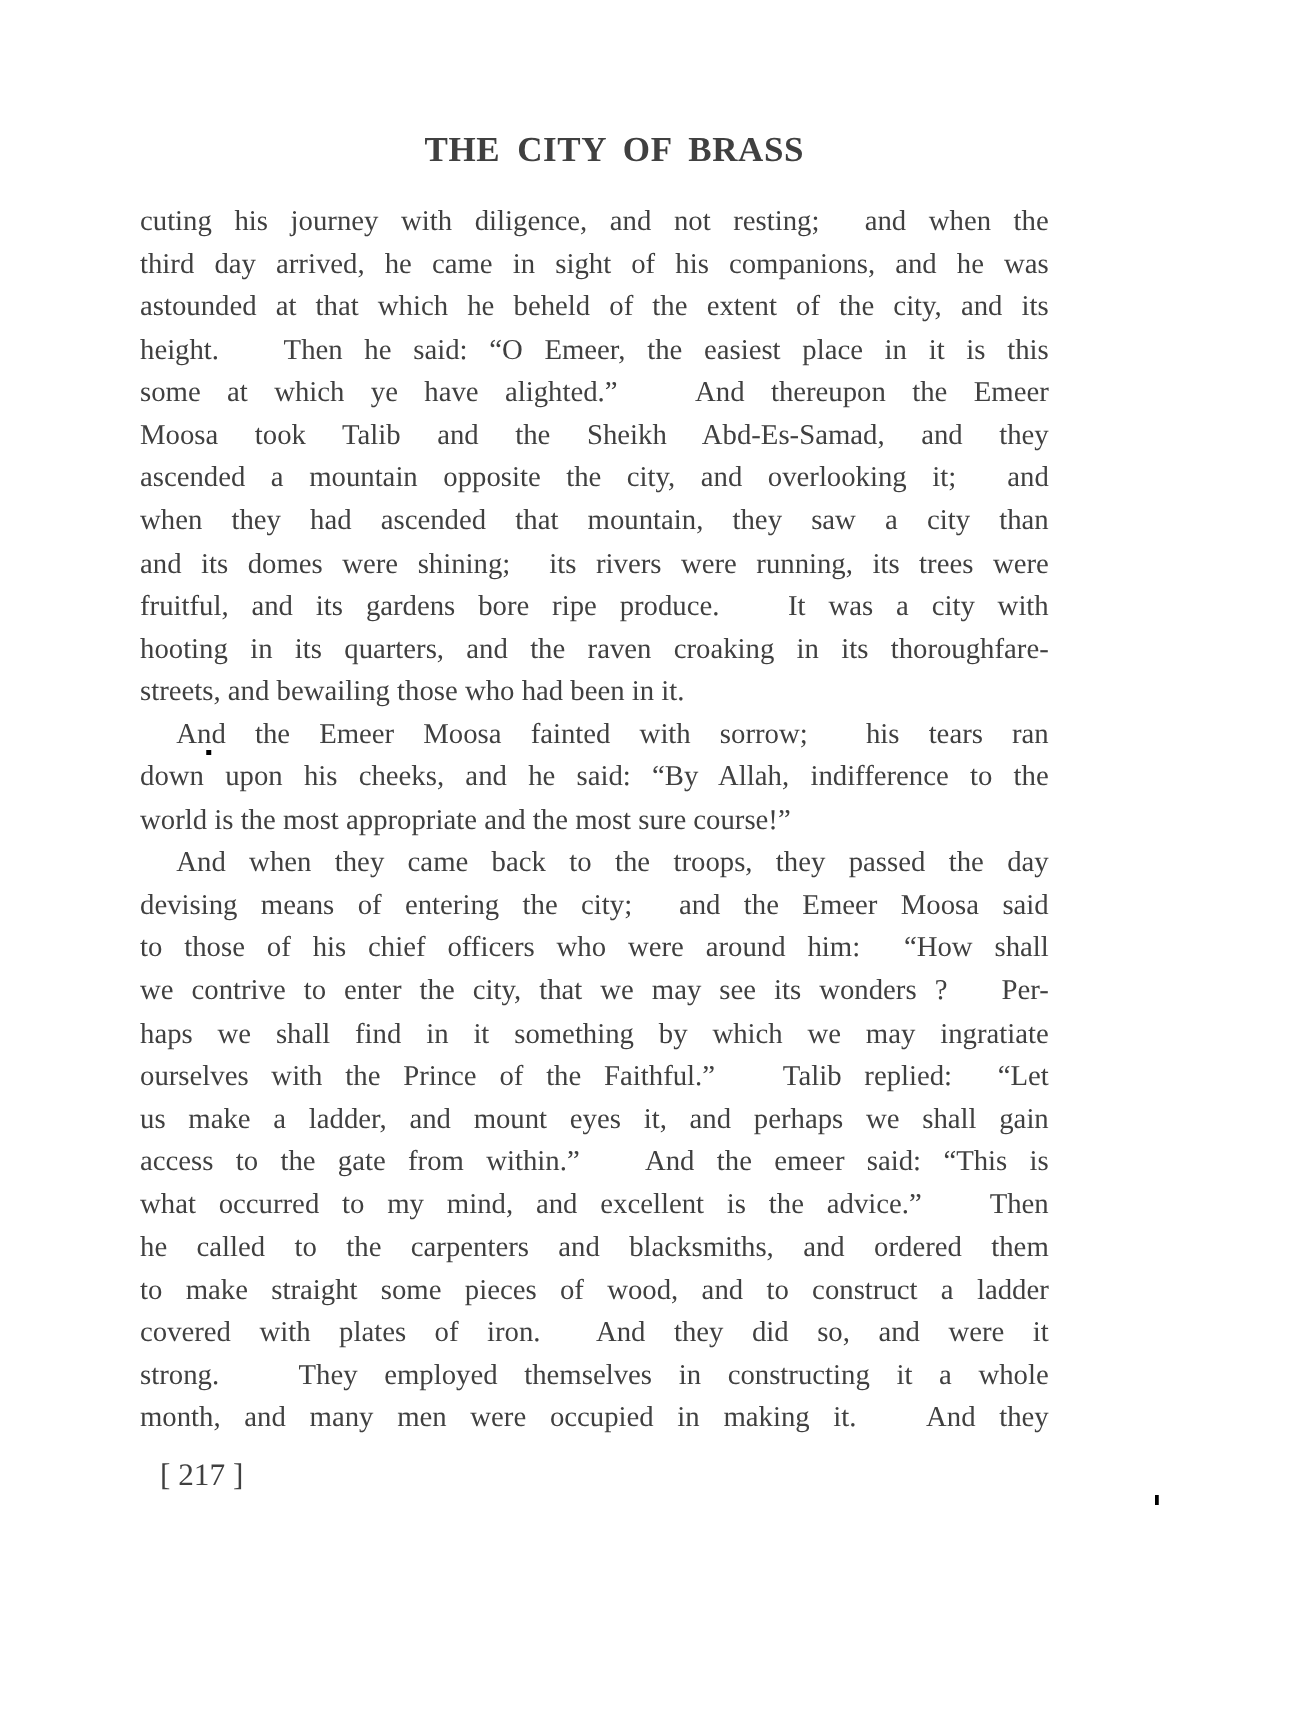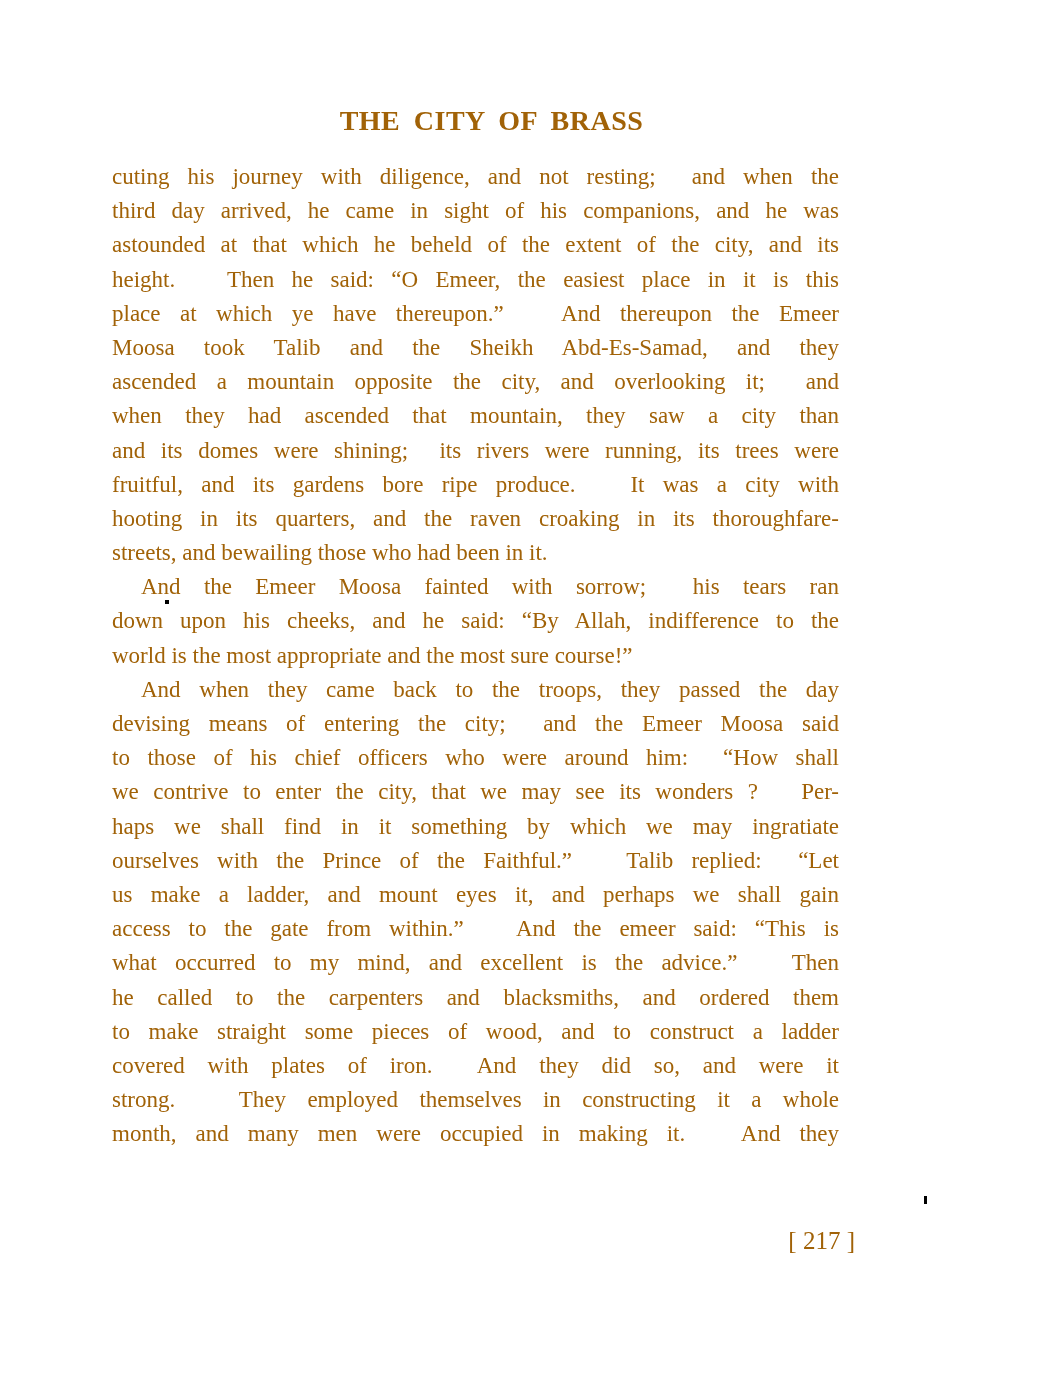--- a/index.html
+++ b/index.html
@@ -2,21 +2,21 @@
 <html><head>
 <meta charset="utf-8">
 <style>
   * { margin: 0; padding: 0; box-sizing: border-box; }
   html, body { background: #ffffff; }
   .page {
     position: relative;
     width: 1045px;
     height: 1385px;
     background: #ffffff;
-    color: #a16207;
+    color: #404040;
     font-family: "Liberation Serif", serif;
     overflow: hidden;
   }
   .title {
     position: absolute;
     left: 128px;
     top: 103px;
     width: 727px;
     text-align: center;
     font-size: 28px;
@@ -39,44 +39,44 @@
     text-align: justify;
     text-align-last: justify;
     height: 34.2px;
     overflow: visible;
   }
   .line.ragged { text-align-last: left; }
   .line.indent { text-indent: 29px; }
   .page-number {
     position: absolute;
     left: 128px;
-    top: 1224px;
+    top: 1164px;
     width: 727px;
-    text-align: right;
+    text-align: left;
     font-size: 25px;
     line-height: 34px;
     white-space: pre;
   }
   .speck {
     position: absolute;
     background: #000000;
   }
 </style>
 </head>
 <body>
 
 <div class="page">
   <div class="title">THE CITY OF BRASS</div>
 
   <div class="body-block">
       <div class="line">cuting his journey with diligence, and not resting;  and when the</div>
       <div class="line">third day arrived, he came in sight of his companions, and he was</div>
       <div class="line">astounded at that which he beheld of the extent of the city, and its</div>
       <div class="line">height.   Then he said: “O Emeer, the easiest place in it is this</div>
-      <div class="line">place at which ye have thereupon.”   And thereupon the Emeer</div>
+      <div class="line">some at which ye have alighted.”   And thereupon the Emeer</div>
       <div class="line">Moosa took Talib and the Sheikh Abd-Es-Samad, and they</div>
       <div class="line">ascended a mountain opposite the city, and overlooking it;  and</div>
       <div class="line">when they had ascended that mountain, they saw a city than</div>
       <div class="line">and its domes were shining;  its rivers were running, its trees were</div>
       <div class="line">fruitful, and its gardens bore ripe produce.   It was a city with</div>
       <div class="line">hooting in its quarters, and the raven croaking in its thoroughfare-</div>
       <div class="line ragged">streets, and bewailing those who had been in it.</div>
       <div class="line indent">And the Emeer Moosa fainted with sorrow;  his tears ran</div>
       <div class="line">down upon his cheeks, and he said: “By Allah, indifference to the</div>
       <div class="line ragged">world is the most appropriate and the most sure course!”</div>

